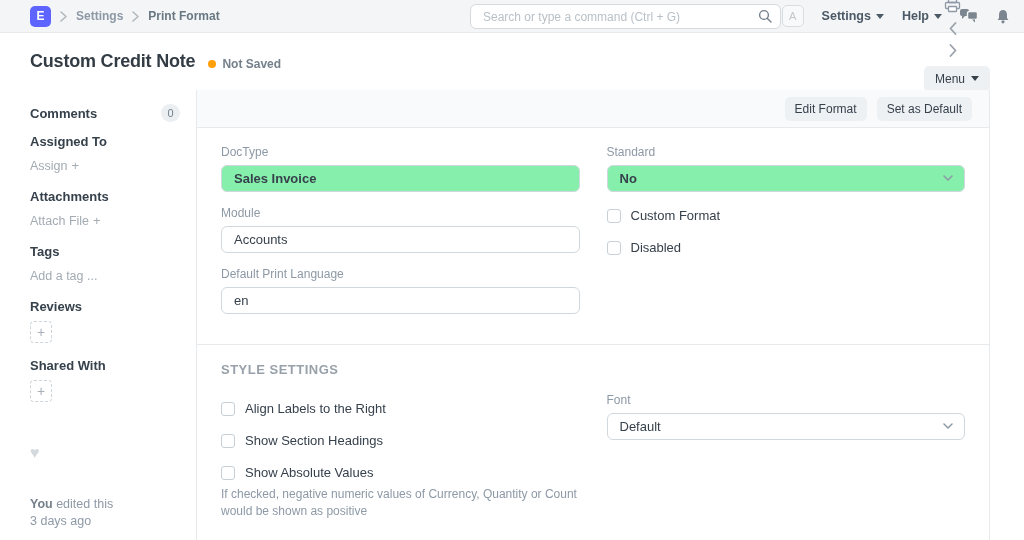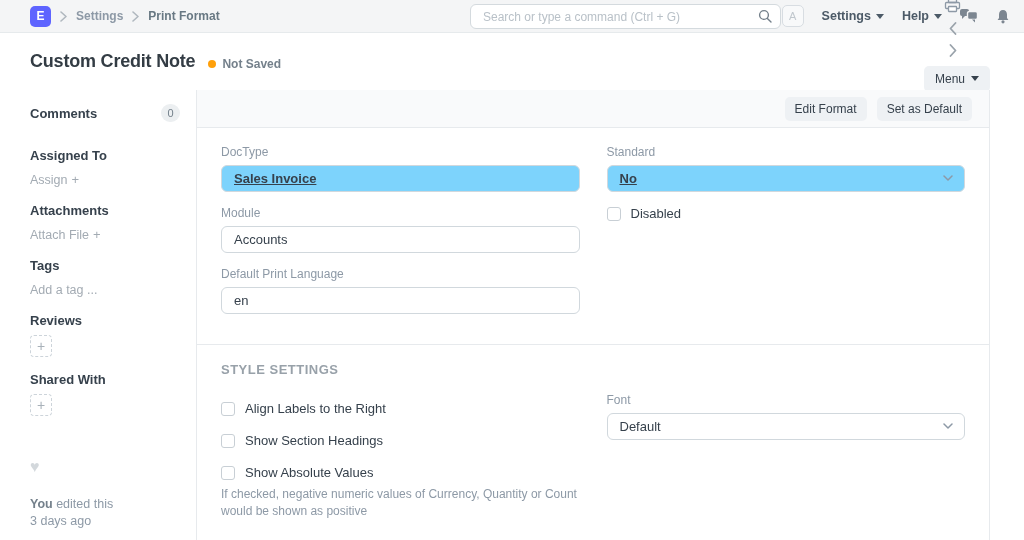--- a/index.html
+++ b/index.html
@@ -34,21 +34,21 @@
   .indicator .dot { width:8px; height:8px; border-radius:50%; background:#ffa00a; }
   .indicator .ind-text { font-size:12px; font-weight:600; color:#74808b; }
   .head-right { margin-left:auto; display:flex; align-items:center; gap:9px;flex-direction:column; }
   .btn { border:none; font-family:inherit; font-size:12px; border-radius:5px; cursor:pointer; }
   .btn-default { background:#eef1f4; color:#36414c; padding:6px 11px; }
   .btn-primary { background:#5e64ff; color:#fff; padding:6px 14px; font-weight:500; }
   .menu-btn { display:flex; align-items:center; gap:6px; margin-left:8px; }
 
   
   .sidebar { position:absolute; top:90px; left:0; width:196px; bottom:0; padding:14px 16px 10px 30px; background:#fff; }
-  .sb-row { display:flex; align-items:center; justify-content:space-between; margin-bottom:26px; }
+  .sb-row { display:flex; align-items:center; justify-content:space-between; margin-bottom:12px; }
   .sb-head { font-size:13px; font-weight:600; color:#36414c; cursor:pointer; }
   .badge { min-width:19px; height:18px; padding:0 6px; border-radius:10px; background:#eceff1; color:#74808b;
            font-size:11px; display:flex; align-items:center; justify-content:center; }
   .sb-section { margin-bottom:15px; }
   .sb-section .sb-head { display:block; margin-bottom:7px; }
   .sb-action { font-size:12.5px; color:#a3abb3; cursor:pointer; }
   .sb-action .plus { margin-left:4px; font-size:13px; }
   .dashed-plus { width:22px; height:22px; border:1px dashed #cdd4da; border-radius:4px; color:#a8b1b9;
                  font-size:14px; display:flex; align-items:center; justify-content:center; cursor:pointer; margin-top:2px; }
   .heart { margin-top:42px; font-size:16px; color:#d3d8dc; cursor:pointer; }
@@ -60,21 +60,21 @@
           border-left:1px solid #e7eaed; border-right:1px solid #e7eaed; }
   .inner-toolbar { height:38px; background:#f9fafb; border-bottom:1px solid #e7eaed;
                    display:flex; align-items:center; justify-content:flex-end; gap:10px; padding:0 17px; }
   .inner-toolbar .btn-default { background:#eef1f4; padding:5px 10px; }
   .form-section { padding:17px 24px 16px; display:grid; grid-template-columns:1fr 1fr; column-gap:27px; }
   .form-section.bordered { border-bottom:1px solid #e7eaed; }
   .field { margin-bottom:14px; }
   .field-label { display:block; font-size:12px; color:#8d99a6; margin-bottom:6px; }
   .control { position:relative; height:27px; border:1px solid #d1d8dd; border-radius:6px; background:#fff;
              display:flex; align-items:center; padding:0 12px; font-size:13px; color:#36414c; cursor:text; }
-  .control.reqd { background:#7dd3fc;text-decoration:underline; }
+  .control.reqd { background:#86efac; }
   .control.bold { font-weight:bold; }
   .control.select { cursor:pointer; padding-right:30px; }
   .select-chevron { position:absolute; right:11px; top:9px; }
   .check-row { display:flex; align-items:center; gap:10px; margin-bottom:17px; cursor:pointer; }
   .checkbox { width:14px; height:14px; border:1px solid #c8cfd5; border-radius:3px; background:#fff; flex:none; }
   .check-label { font-size:13px; color:#36414c; }
   .section2-wrap { padding:17px 24px 10px; }
   .section-heading { font-size:13px; font-weight:600; letter-spacing:0.5px; color:#98a1a9; margin-bottom:16px; }
   .section2-grid { display:grid; grid-template-columns:1fr 1fr; column-gap:27px; }
   .style-checks { padding-top:8px; }
@@ -242,20 +242,24 @@
           <label class="field-label">Standard</label>
           <div class="control reqd bold select">
             <span>No</span>
             <span class="select-chevron">
               <svg class="svg-ico" width="10" height="6" viewBox="0 0 10 6">
                   <polyline points="1,1 5,5 9,1" fill="none" stroke="#8d99a6" stroke-width="1.5" stroke-linecap="round" stroke-linejoin="round"></polyline>
                 </svg>
             </span>
           </div>
         </div>
+        <div class="check-row" style="margin-top:16px;">
+          <span class="checkbox"></span>
+          <span class="check-label">Custom Format</span>
+        </div>
         <div class="check-row">
           <span class="checkbox"></span>
           <span class="check-label">Disabled</span>
         </div>
       </div>
     </div>
 
     <div class="section2-wrap">
       <div class="section-heading">STYLE SETTINGS</div>
       <div class="section2-grid">

